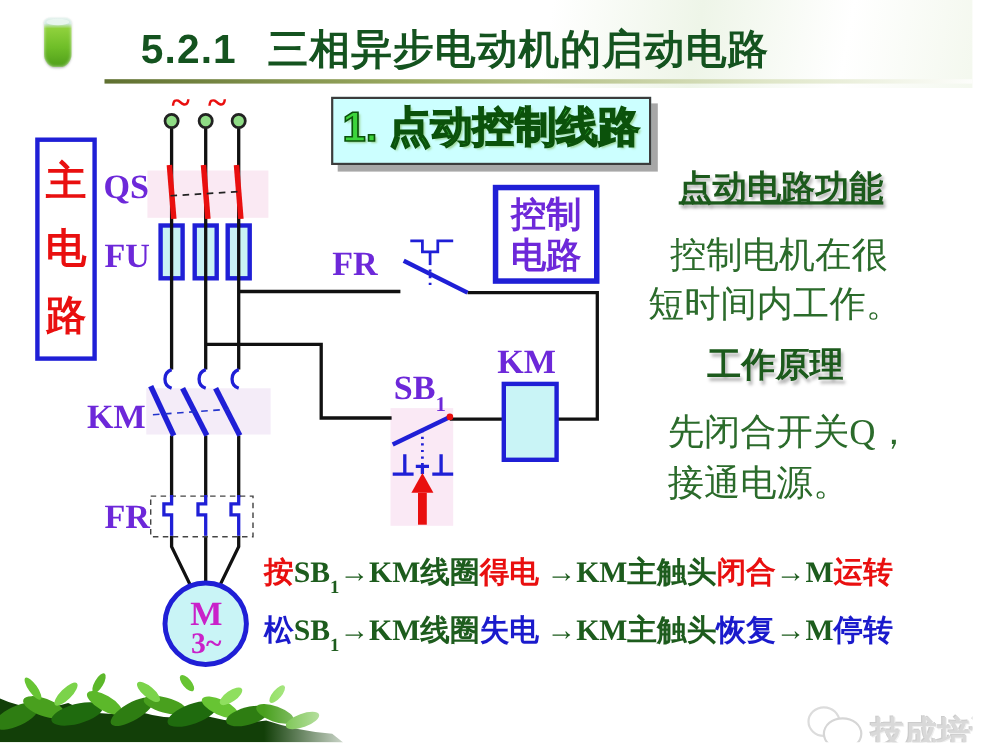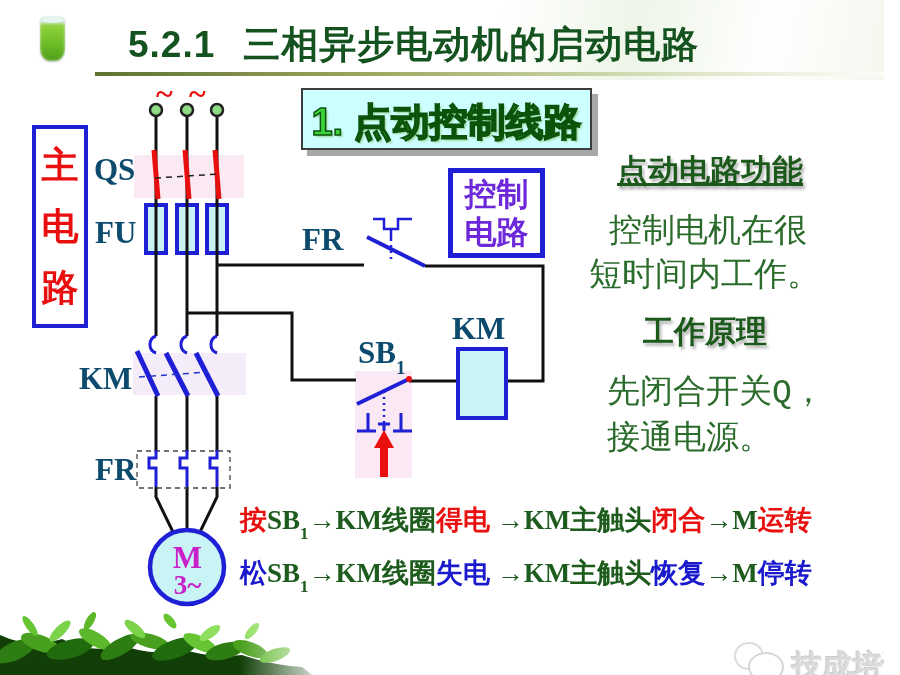--- a/index.html
+++ b/index.html
@@ -17,44 +17,44 @@
     border-radius:50%;background:#eaf6f1;opacity:.9;}
   .title{position:absolute;left:128px;top:20px;white-space:nowrap;
     font-weight:bold;font-size:37px;letter-spacing:1px;}
   .title .num{margin-right:28px;font-family:"Liberation Sans",sans-serif;}
   .title-rule{position:absolute;left:95px;top:72px;width:805px;height:4px;
     background:linear-gradient(to right,#5f7030,#9cab62 35%,#dfe6c8 75%,#ffffff);}
 
   
   .subtitle-box{position:absolute;left:301px;top:88px;width:287px;height:58px;
     background:#ccffff;border:2px solid #3c3c3c;box-shadow:6px 6px 0 #a7a7a7;
-    display:flex;align-items:flex-end;justify-content:center;}
+    display:flex;align-items:flex-start;justify-content:center;}
   .subtitle-box span{font-size:38px;font-weight:bold;color:#3cd43c;
     -webkit-text-stroke:1.5px #0b520b;text-shadow:2px 2px 2px #9fd89f;white-space:nowrap;}
 
   
   .clabel{position:absolute;font-family:"Liberation Serif",serif;font-weight:bold;
-    color:#0c4a6e;font-size:31px;white-space:nowrap;}
+    color:#6d28d9;font-size:31px;white-space:nowrap;}
   .clabel sub{font-size:19px;position:relative;top:4px;}
   .main-box{position:absolute;left:32px;top:125px;width:56px;height:203px;
     border:4px solid #1f1fd6;background:#ffffff;display:flex;flex-direction:column;
     align-items:center;justify-content:space-around;padding:6px 0;box-sizing:border-box;}
   .main-box span{font-family:"Liberation Serif",serif;font-weight:bold;font-size:37px;color:#e90f0f;line-height:1;}
   .ctrl-box{position:absolute;left:448px;top:168px;width:97px;height:90px;
     border:5px solid #1f1fd6;background:#ffffff;box-sizing:border-box;
     display:flex;flex-direction:column;align-items:center;justify-content:center;}
   .ctrl-box span{font-weight:bold;font-size:32px;color:#6d28d9;line-height:38px;white-space:nowrap;}
   .motor-text{position:absolute;left:149px;top:544px;width:77px;text-align:center;z-index:3;}
   .motor-text .m{font-family:"Liberation Serif",serif;font-weight:bold;font-size:31px;color:#c921c9;line-height:28px;}
   .motor-text .ph{font-family:"Liberation Serif",serif;font-weight:bold;font-size:27px;color:#c921c9;line-height:26px;}
 
   
   .rp-head{position:absolute;font-weight:bold;font-size:31px;color:#1c5a1c;
     text-shadow:2px 3px 3px #b5b5b5;white-space:nowrap;}
-  .rp-text{position:absolute;font-family:Liberation Mono, monospace;font-size:33px;
+  .rp-text{position:absolute;font-family:Liberation Serif, serif;font-size:33px;
     color:#2b6b2b;white-space:nowrap;line-height:44px;}
 
   
   .formula{position:absolute;left:240px;white-space:nowrap;
     font-family:"Liberation Serif",serif;font-weight:bold;font-size:27px;color:#1d5c1d;}
   .formula sub{font-size:17px;position:relative;top:4px;}
   .formula .base{color:#1d5c1d;}
   .formula-1 .hl{color:#e90f0f;}
   .formula-2 .hl{color:#1a1acc;}
 

